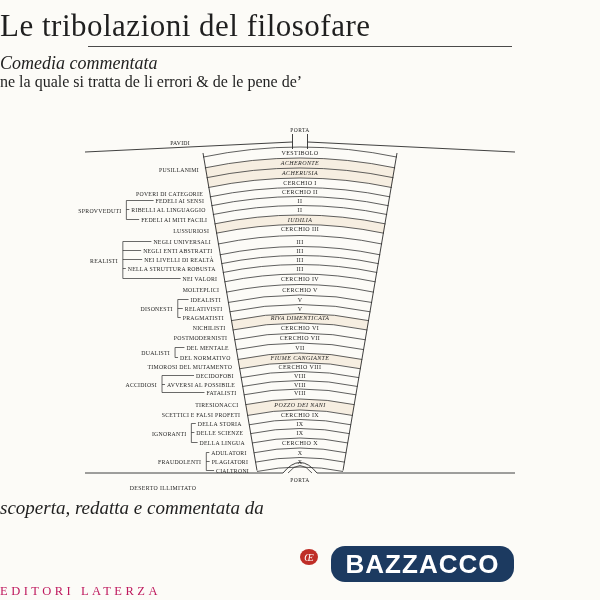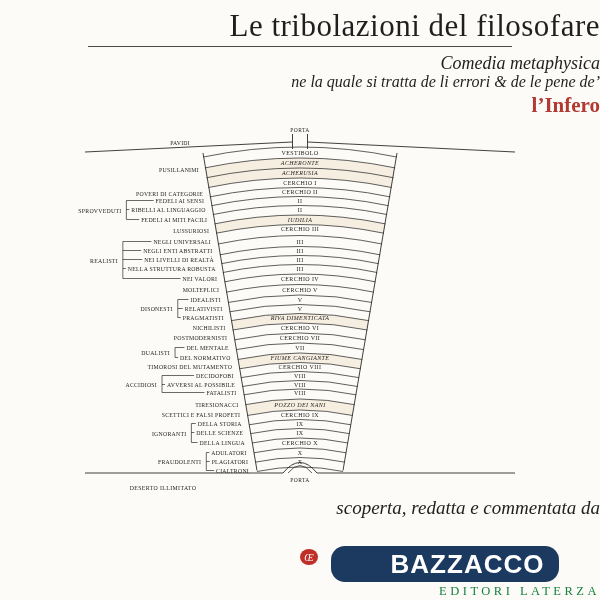--- a/index.html
+++ b/index.html
@@ -1,46 +1,45 @@
 <!DOCTYPE html>
 <html><head>
 <meta charset="utf-8">
 <style>
   html,body{margin:0;padding:0;}
   .page{position:relative;width:600px;height:600px;background:#fcfbf7;overflow:hidden;
         font-family:"Liberation Serif",serif;color:#1f1f1f;}
-  .center{position:absolute;left:0;width:600px;text-align:right;}
+  .center{position:absolute;left:0;width:600px;text-align:left;}
   .title{top:8px;font-size:31px;letter-spacing:.5px;}
   .rule{position:absolute;top:46px;left:88px;width:424px;height:1px;background:#4a4a4a;}
   .sub1{top:53px;font-size:18px;font-style:italic;}
-  .sub2{top:73px;font-size:16px;font-style:italic;}
+  .sub2{top:73px;font-size:16px;}
   .sub3{top:93px;font-size:21px;font-weight:bold;}
   svg#funnel{position:absolute;left:0;top:0;pointer-events:none;}
   svg text{font-family:"Liberation Serif",serif;fill:#262626;}
   .byline{top:497px;font-size:19px;font-style:italic;}
   .authors{top:517px;font-size:26px;letter-spacing:.5px;z-index:1;}
   .banner{position:absolute;left:331px;top:546px;width:183px;height:36px;border-radius:14px;
           z-index:5;display:flex;align-items:center;justify-content:center;
           font-family:"Liberation Sans",sans-serif;font-weight:bold;font-size:26px;
-          color:#ffffff;letter-spacing:1px;padding-left:45px;}
+          color:#ffffff;letter-spacing:1px;}
   .logo{position:absolute;left:300px;top:549px;width:18px;height:16px;border-radius:50%;
         z-index:4;display:flex;align-items:center;justify-content:center;
         color:#fff;font-size:10px;font-style:italic;}
   .publisher{top:584px;font-size:12.5px;letter-spacing:3.5px;}
 </style>
 </head>
 <body>
 
 <div class="page">
 
   <div class="center title">Le tribolazioni del filosofare</div>
   <div class="rule"></div>
-  <div class="center sub1">Comedia metaphysica</div>
+  <div class="center sub1">Comedia commentata</div>
   <div class="center sub2">ne la quale si tratta de li errori &amp; de le pene de’</div>
-  <div class="center sub3" id="sub3" style="color: rgb(178, 58, 51);">l’Infero</div>
 
   <svg id="funnel" width="600" height="600" viewBox="0 0 600 600">
       <path d="M 204.85625 167.89495 Q 300 148.10505 395.14375 167.89495 L 393.45625 177.71945 Q 300 158.28055 206.54375 177.71945 Z" fill="#f6eee1" stroke="none"></path>
       <path d="M 206.54375 177.71945 Q 300 158.28055 393.45625 177.71945 L 391.76875 187.54395 Q 300 168.45605 208.23125 187.54395 Z" fill="#f6eee1" stroke="none"></path>
       <path d="M 214.475 223.8946 Q 300 206.1054 385.525 223.8946 L 383.921875 233.227875 Q 300 215.772125 216.078125 233.227875 Z" fill="#f6eee1" stroke="none"></path>
       <path d="M 231.096875 320.665925 Q 300 306.334075 368.903125 320.665925 L 367.3 329.9992 Q 300 316.0008 232.7 329.9992 Z" fill="#f6eee1" stroke="none"></path>
       <path d="M 237.7625 359.4727 Q 300 346.5273 362.2375 359.4727 L 360.634375 368.805975 Q 300 356.194025 239.365625 368.805975 Z" fill="#f6eee1" stroke="none"></path>
       <path d="M 245.525 404.6654 Q 300 393.3346 354.475 404.6654 L 352.61875 415.47235 Q 300 404.52765 247.38125 415.47235 Z" fill="#f6eee1" stroke="none"></path>
       <path d="M 203 157.088 Q 300 136.912 397 157.088" fill="none" stroke="#2b2b2b" stroke-width="0.75"></path>
       <path d="M 204.85625 167.89495 Q 300 148.10505 395.14375 167.89495" fill="none" stroke="#2b2b2b" stroke-width="0.75"></path>
@@ -192,15 +191,15 @@
       <text x="201.30935668945312" y="464" text-anchor="end" font-size="5.8" letter-spacing="0.25">FRAUDOLENTI</text>
     </svg>
 
   <div class="center byline">scoperta, redatta e commentata da</div>
   <div class="logo" id="logo" style="background: rgb(191, 46, 39);">
     <span>Œ</span>
   </div>
   <div class="banner" id="banner" style="background: rgb(28, 58, 96);">
     <span>BAZZACCO</span>
   </div>
-  <div class="center publisher" id="publisher" style="color: #15803d;">EDITORI LATERZA</div>
+  <div class="center publisher" id="publisher" style="color: #be185d;">EDITORI LATERZA</div>
 
 </div>
 
 </body></html>

